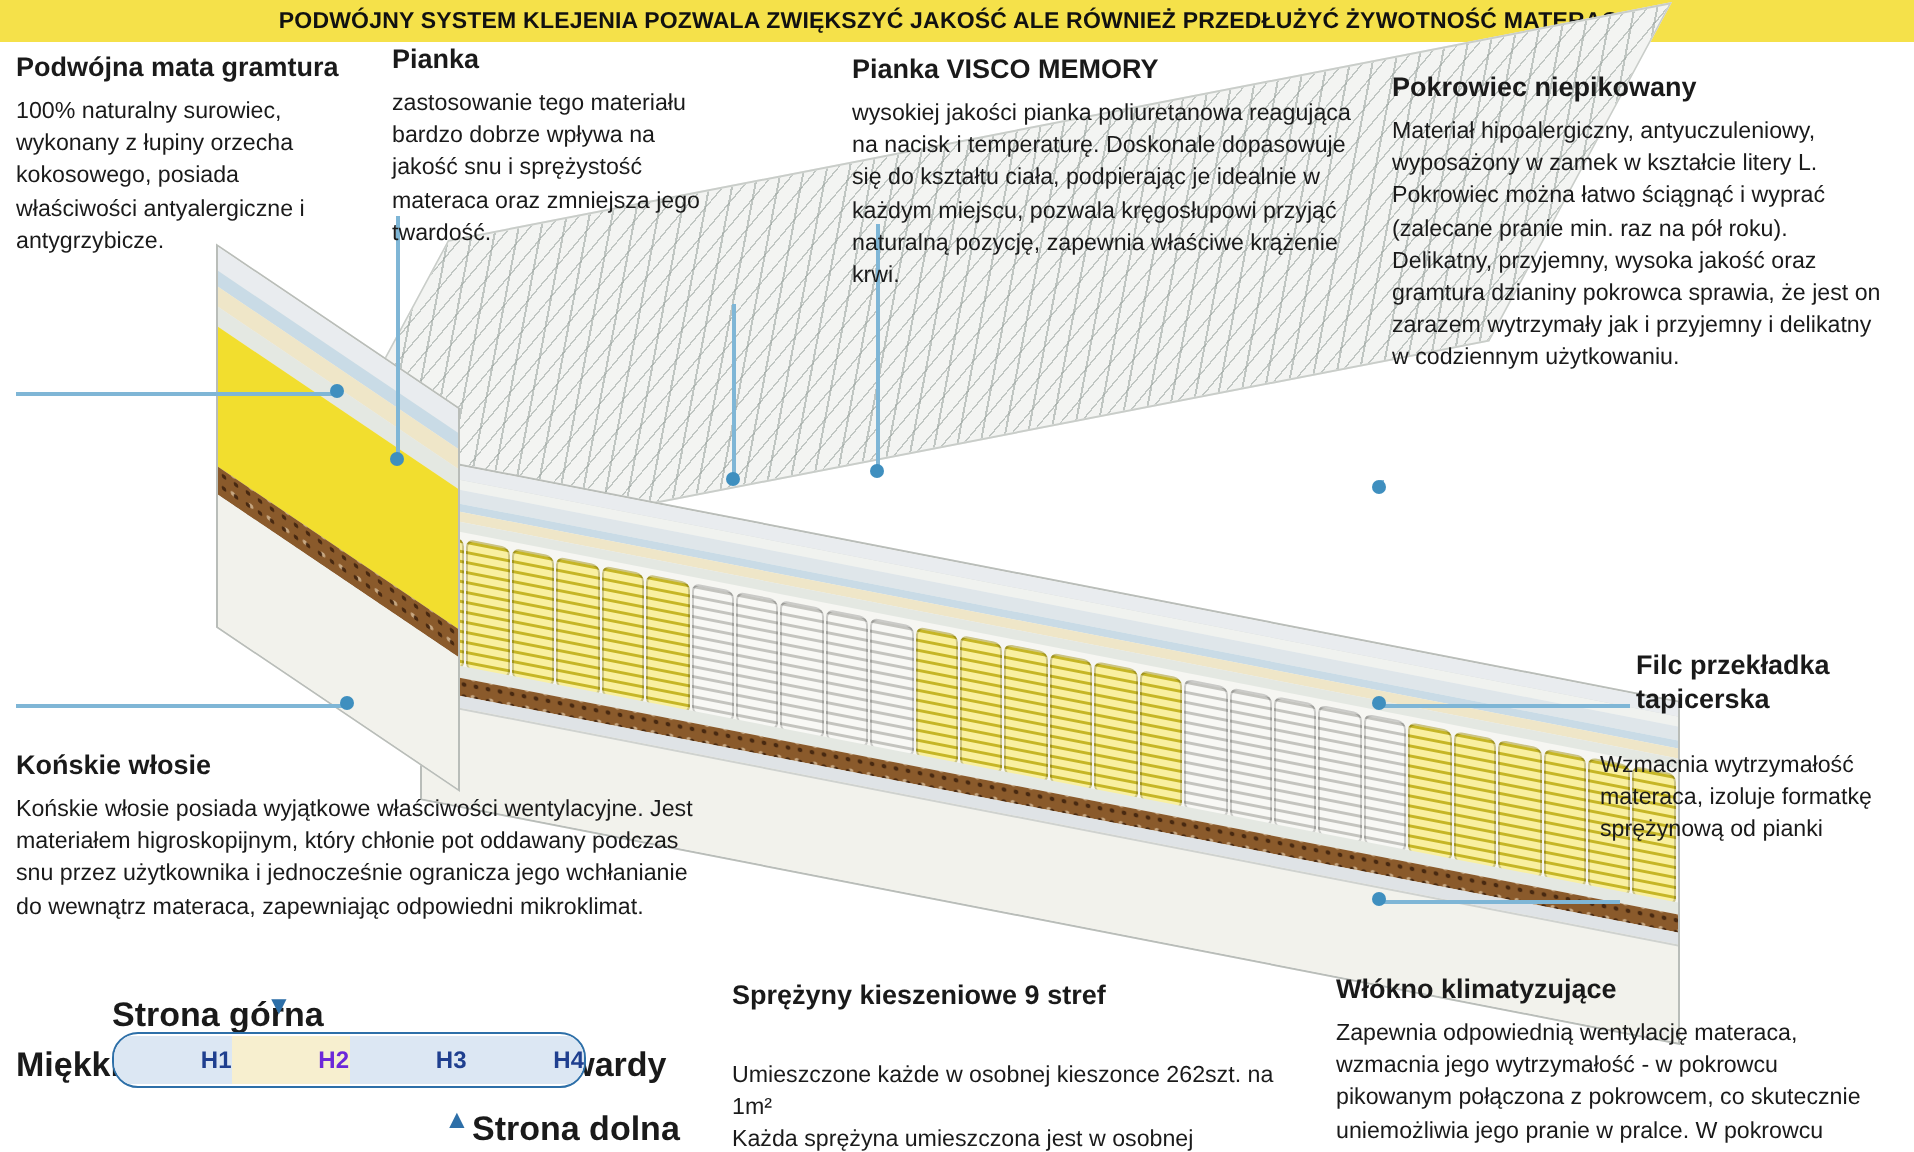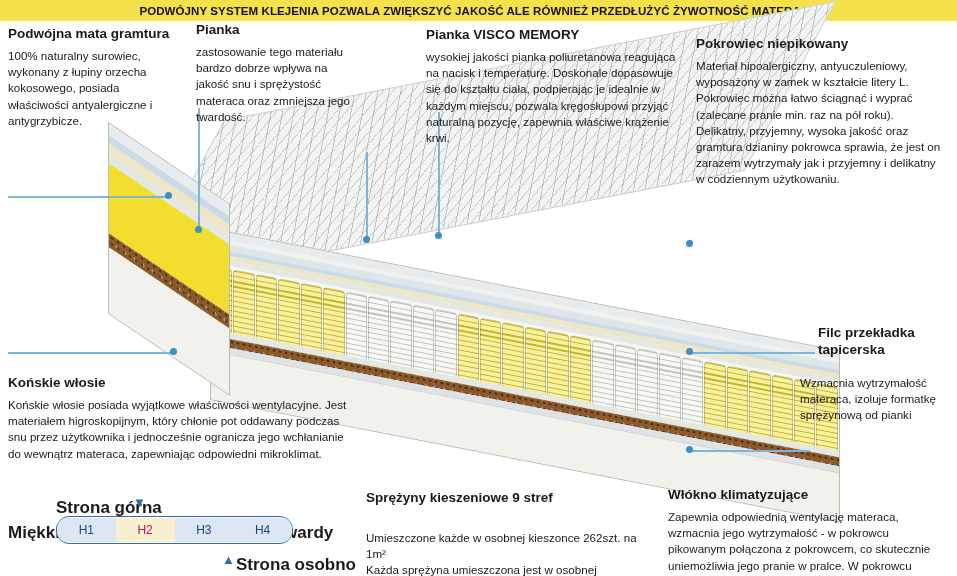--- a/index.html
+++ b/index.html
@@ -93,23 +93,23 @@
       radial-gradient(rgba(60,32,12,.85) 1px, transparent 1.3px),
       radial-gradient(rgba(240,220,190,.6) 1px, transparent 1.3px);
     background-size:6px 6px, 9px 9px;
     background-position:0 0, 3px 4px;
   }
 
   
   .scale{position:absolute;left:56px;top:516px;width:235px;height:26px;
     border:1px solid #2d6fa8;border-radius:13px;background:#ffffff;
     display:flex;align-items:center;overflow:hidden;}
-  .scale .seg{flex:1;text-align:center;font-size:12px;font-weight:normal;line-height:24px;}
+  .scale .seg{flex:1;text-align:right;font-size:12px;font-weight:bold;line-height:24px;}
   .seg.h1{color:#1f3f8f;background:#dce7f3;}
-  .seg.h2{color:#be185d;background:#f7efcf;}
+  .seg.h2{color:#6d28d9;background:#f7efcf;}
   .seg.h3{color:#1f3f8f;background:#dce7f3;}
   .seg.h4{color:#1f3f8f;background:#dce7f3;}
   .scale-label{position:absolute;font-size:17px;font-weight:bold;}
   .arrow-up,.arrow-down{position:absolute;color:#2d6fa8;font-size:13px;}
   .small-lbl{position:absolute;font-size:17px;font-weight:bold;}
 </style>
 </head>
 <body>
 
 <div class="stage">
@@ -256,15 +256,15 @@
   <div class="scale-label" style="left:275px;top:523px;">Twardy</div>
 
   <div class="scale">
     <div class="seg h1">H1</div>
     <div class="seg h2">H2</div>
     <div class="seg h3">H3</div>
     <div class="seg h4">H4</div>
   </div>
 
   <div class="arrow-down" style="left:222px;top:552px;">▲</div>
-  <div class="small-lbl" style="left:236px;top:555px;">Strona osobno</div>
+  <div class="small-lbl" style="left:236px;top:555px;">Strona dolna</div>
 
 </div>
 
 </body></html>

